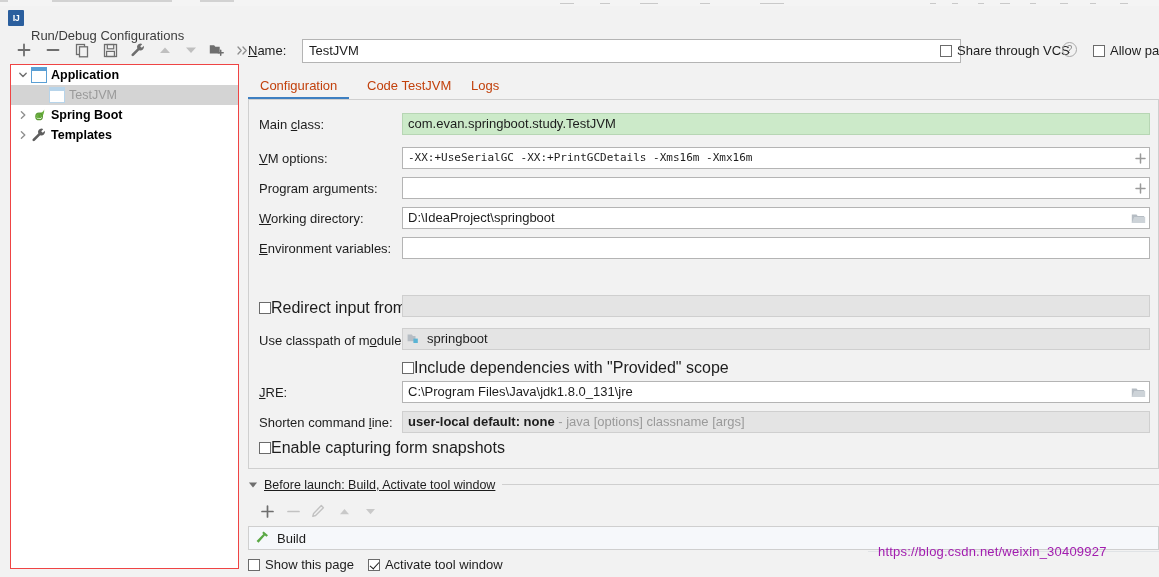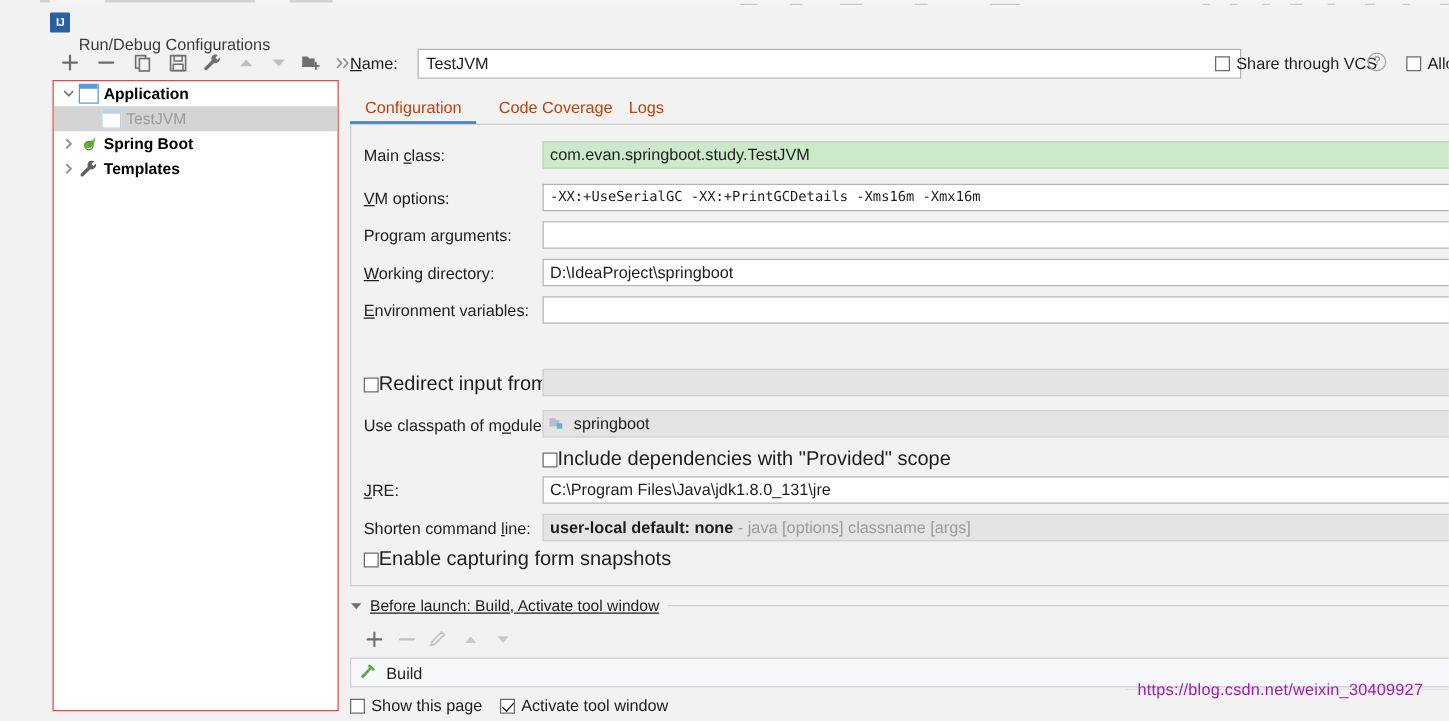--- a/index.html
+++ b/index.html
@@ -5,21 +5,21 @@
   * { box-sizing: border-box; }
   html, body {
     margin: 0; padding: 0;
     width: 1159px; height: 577px;
     overflow: hidden;
     background: #f2f2f2;
     font-family: "Liberation Sans", sans-serif;
     font-size: 12px;
     color: #1d1d1d;
   }
-  #root { position: relative; width: 958px; height: 577px; background: #f2f2f2; margin-left: 32px; }
+  #root { position: relative; width: 958px; height: 577px; background: #f2f2f2; }
 
   
   .top-strip { position:absolute; left:0; top:0; width:1159px; height:6px; background:#f4f4f4; }
   .top-strip .seg { position:absolute; top:0; height:2px; background:#d2d2d2; }
   .top-strip .seg2 { position:absolute; top:3px; height:1px; background:#c9c9c9; }
 
   
   .titlebar { position:absolute; left:0; top:6px; width:1159px; height:26px; background:#f2f2f2; }
   .title-icon {
     position:absolute; left:8px; top:4px; width:16px; height:16px;
@@ -311,21 +311,21 @@
       <span>Share through VCS</span>
     </div>
     <div class="help-icon">?</div>
     <div class="chk-allow">
       <span class="cbox"></span>
       <span>Allow para</span>
     </div>
 
     <div class="tabs">
       <div class="tab active" style="left:10px;">Configuration</div>
-      <div class="tab" style="left:117px;">Code Coverage</div>
+      <div class="tab" style="left:117px;">Code TestJVM</div>
       <div class="tab" style="left:221px;">Logs</div>
     </div>
     <div class="tabs-underline"></div>
 
     <div class="cfg-panel">
 
       <div class="flabel" style="left:10px; top:17px;">Main <u>c</u>lass:</div>
       <div class="field green" style="left:153px; top:13px; width:748px;">com.evan.springboot.study.TestJVM</div>
 
       <div class="flabel" style="left:10px; top:51px;"><u>V</u>M options:</div>

